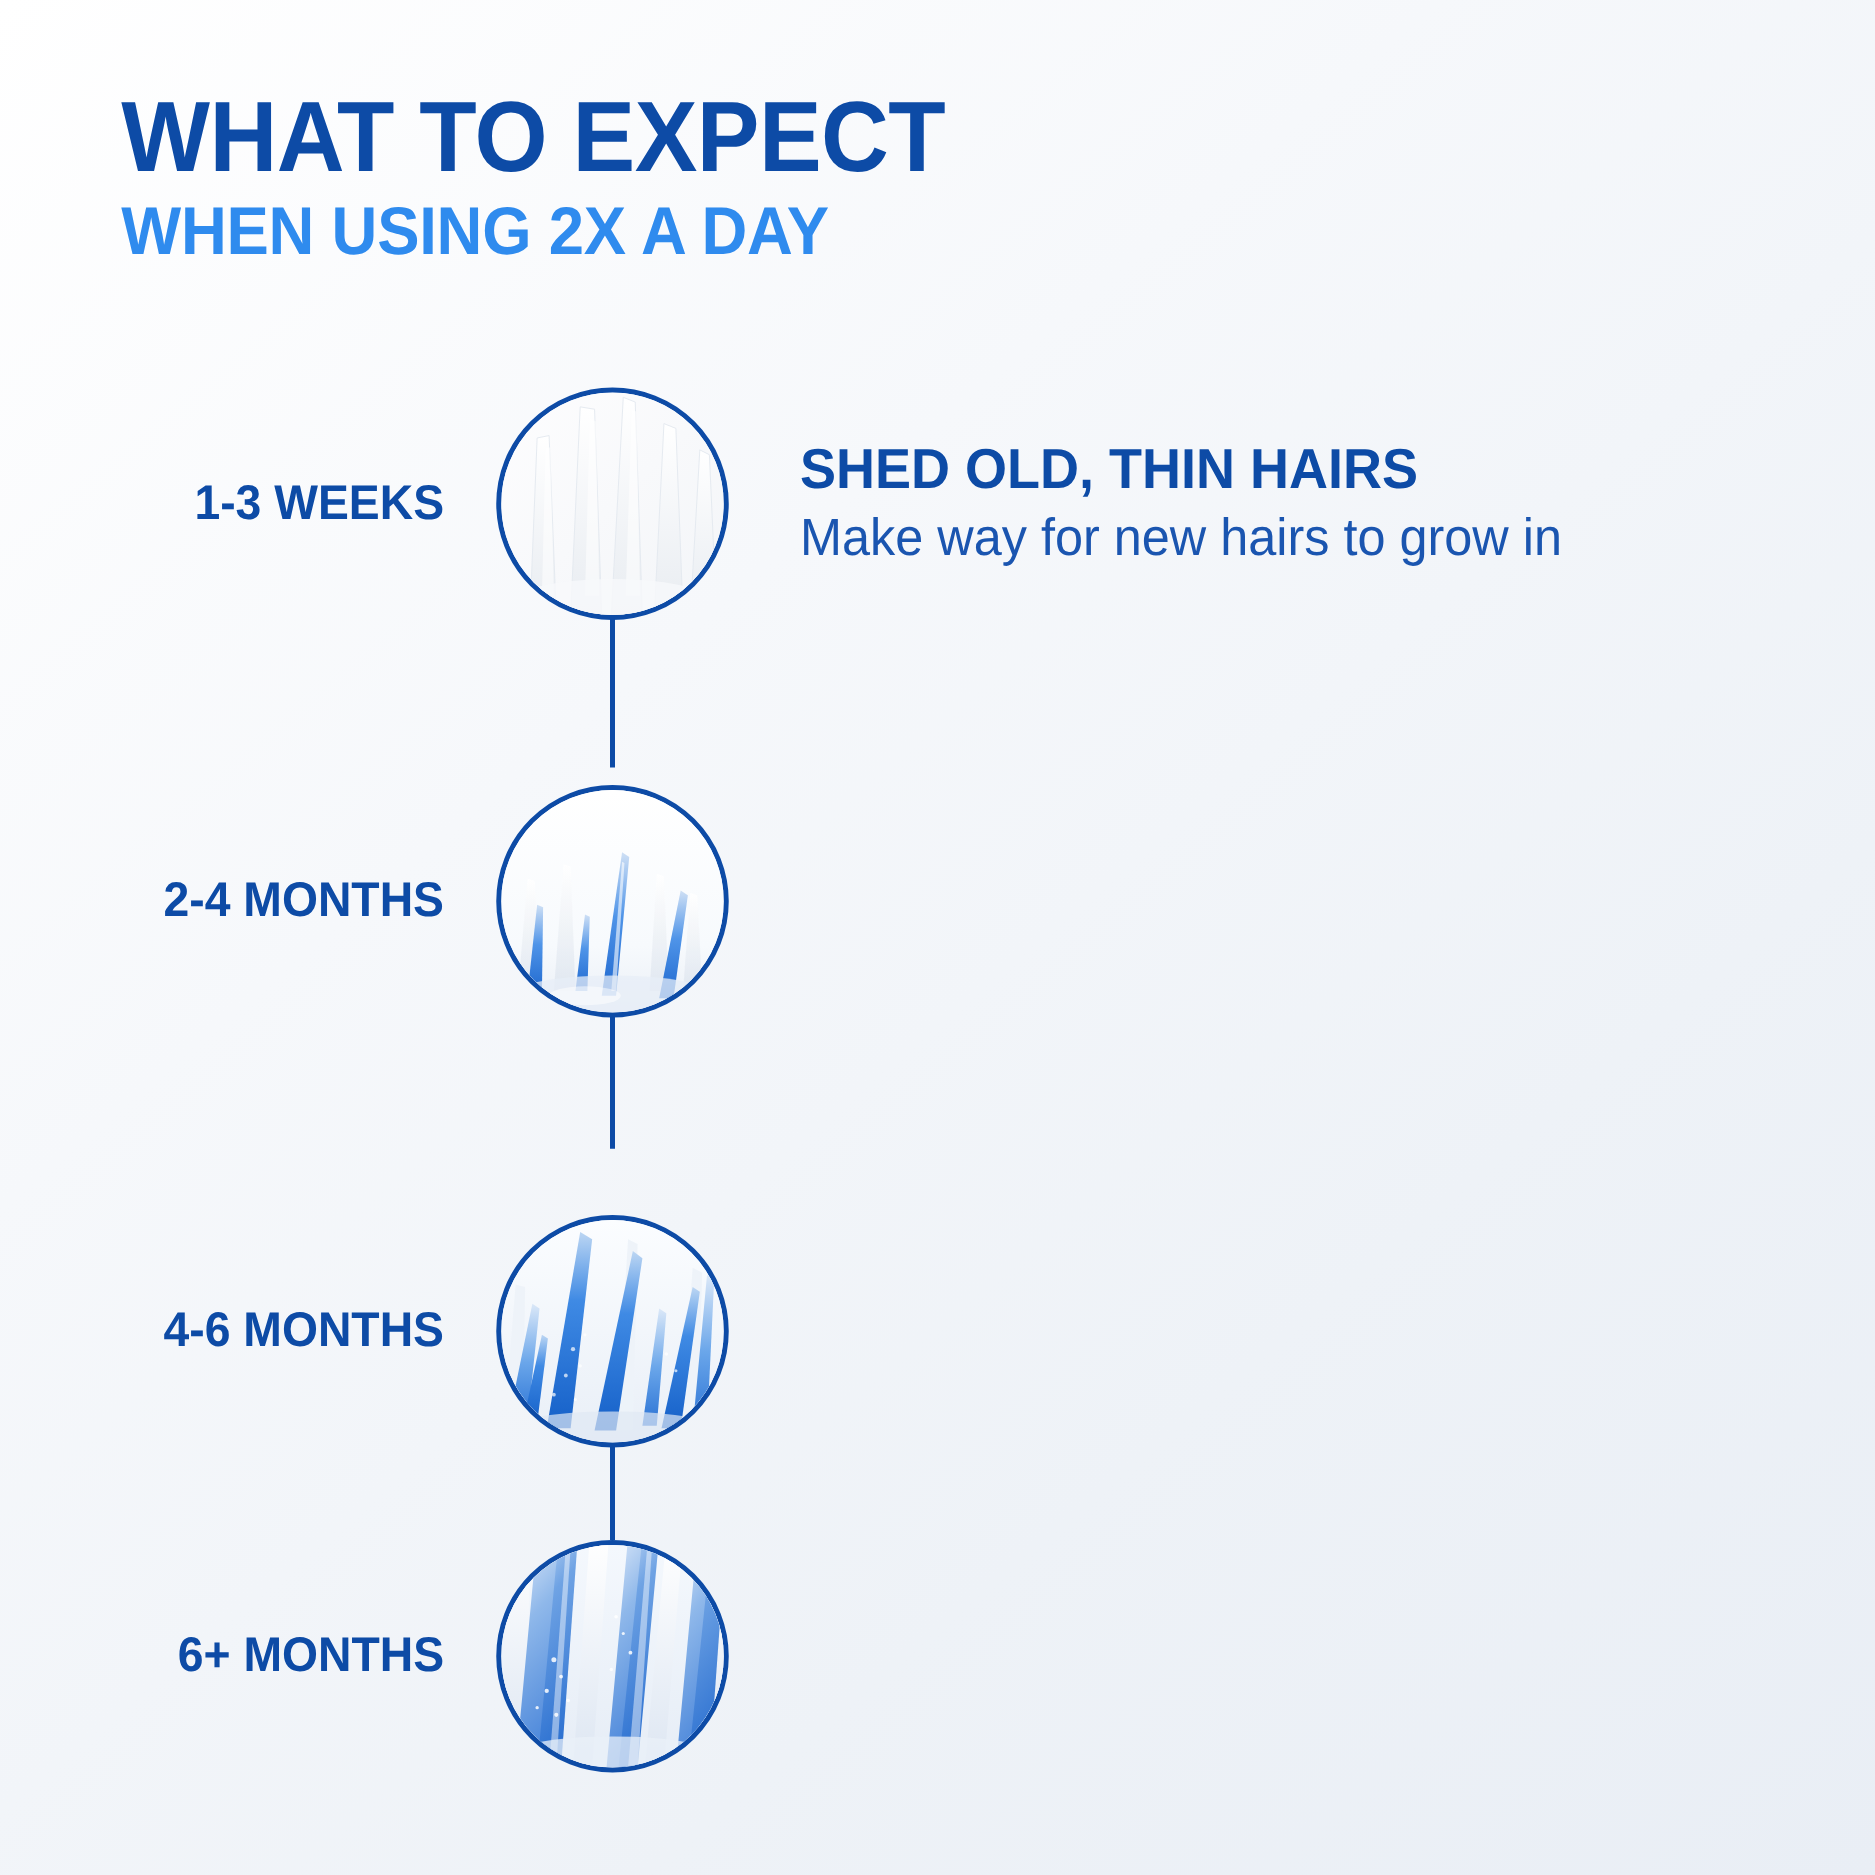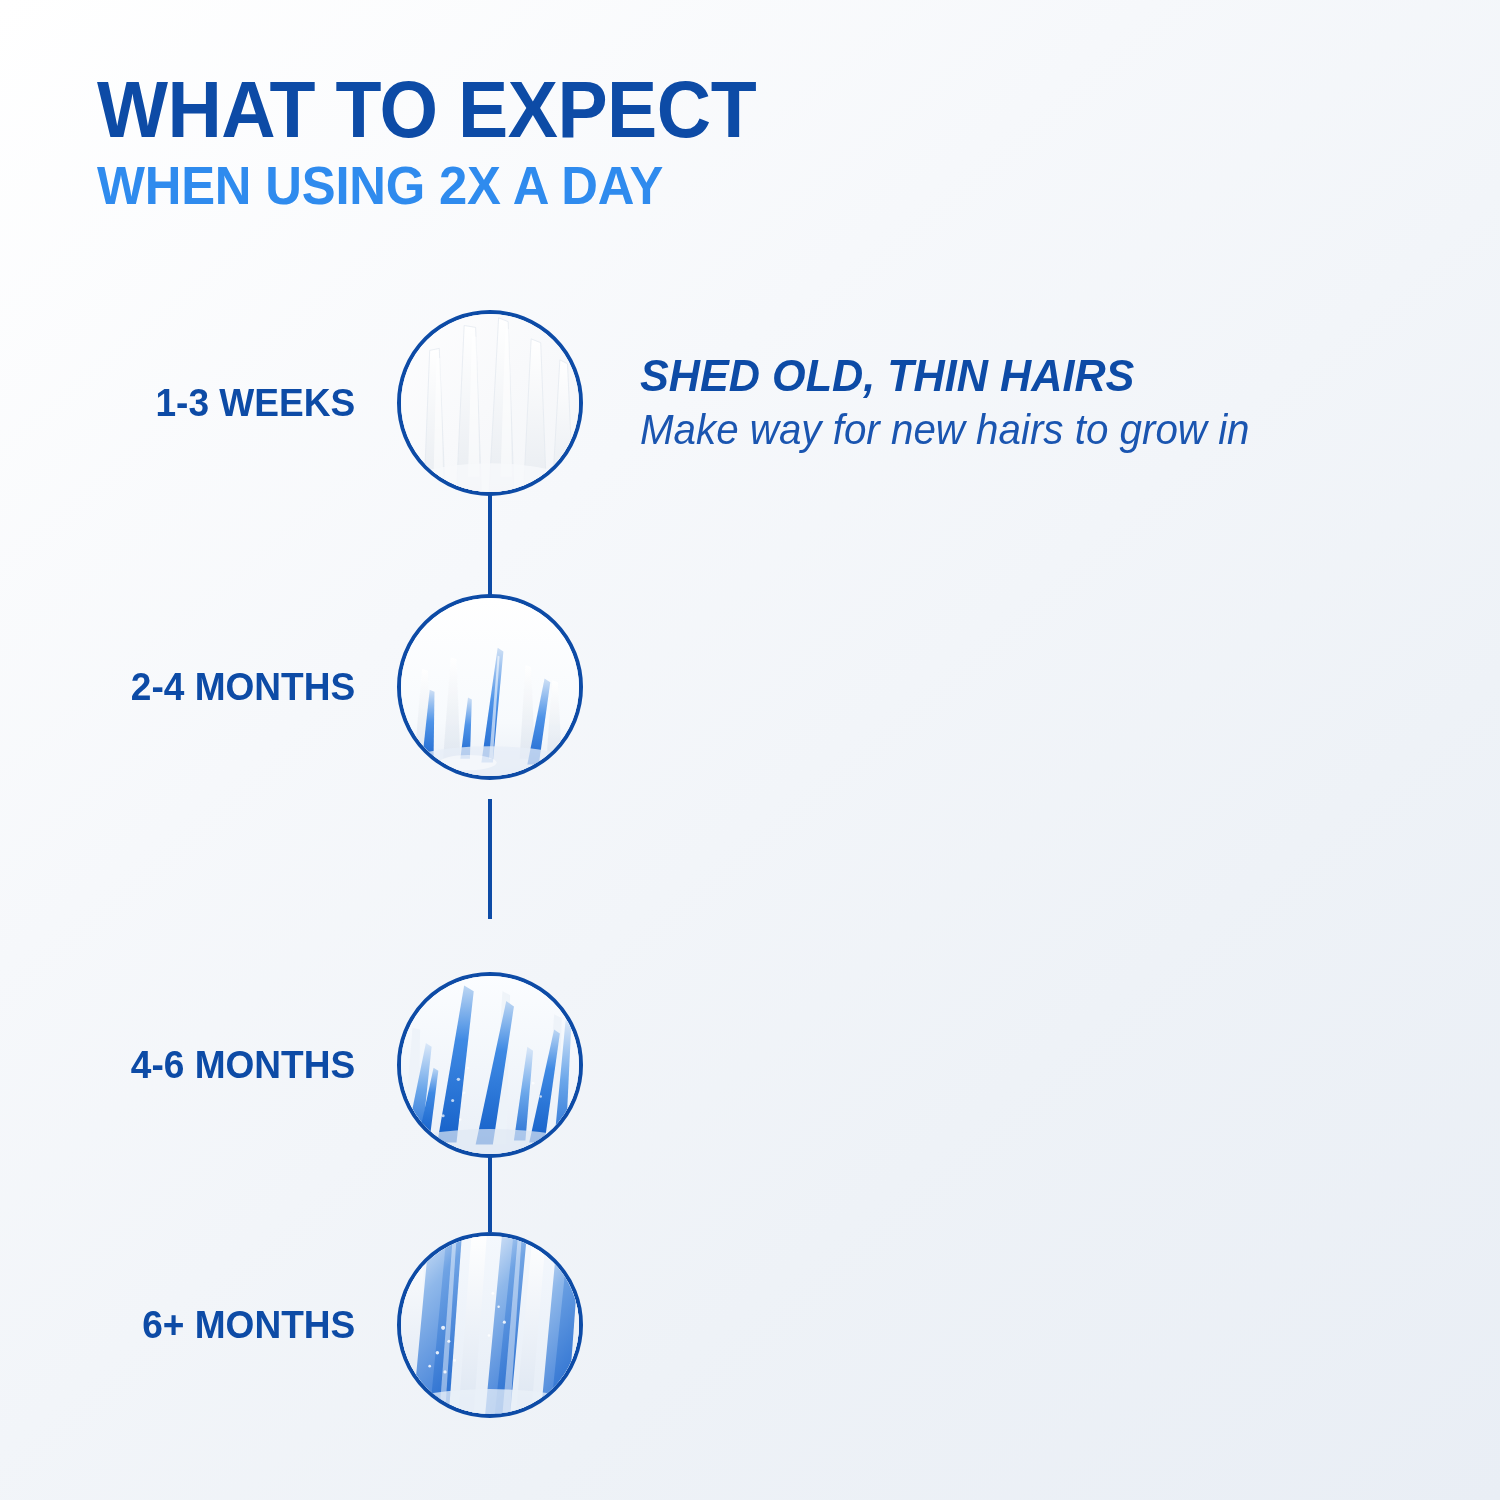--- a/index.html
+++ b/index.html
@@ -103,21 +103,20 @@
     width: 100%;
     height: 100%;
   }
 
   .copy {
     position: absolute;
     left: 640px;
     top: 50%;
     transform: translateY(-50%);
     width: 810px;
-    font-style: italic;
   }
   .copy-head {
     font-family: "Liberation Sans Narrow", "Liberation Sans", sans-serif;
     font-size: 45px;
     line-height: 1.05;
     font-weight: 700;
     color: #0d4ba6;
     transform: scaleX(0.96);
     transform-origin: left center;
     white-space: nowrap;
@@ -180,21 +179,21 @@
           </g>
           <ellipse cx="93" cy="178" rx="88" ry="22" fill="#f7f9fb" opacity="0.8"></ellipse>
         </svg>
       </div>
       <div class="copy">
         <p class="copy-head">SHED OLD, THIN HAIRS</p>
         <p class="copy-sub">Make way for new hairs to grow in</p>
       </div>
     </div>
 
-    <div class="row" style="top:594px;">
+    <div class="row" style="top:628px;">
       <div class="time-label">2-4 MONTHS</div>
       <div class="bubble">
         <svg viewBox="0 0 186 186" preserveAspectRatio="xMidYMid slice" aria-hidden="true">
           <defs>
             <linearGradient id="bg2" x1="0" y1="0" x2="0" y2="1">
               <stop offset="0%" stop-color="#ffffff"></stop>
               <stop offset="70%" stop-color="#f7fafd"></stop>
               <stop offset="100%" stop-color="#eaeff6"></stop>
             </linearGradient>
             <linearGradient id="blu2" x1="0" y1="0" x2="0" y2="1">

